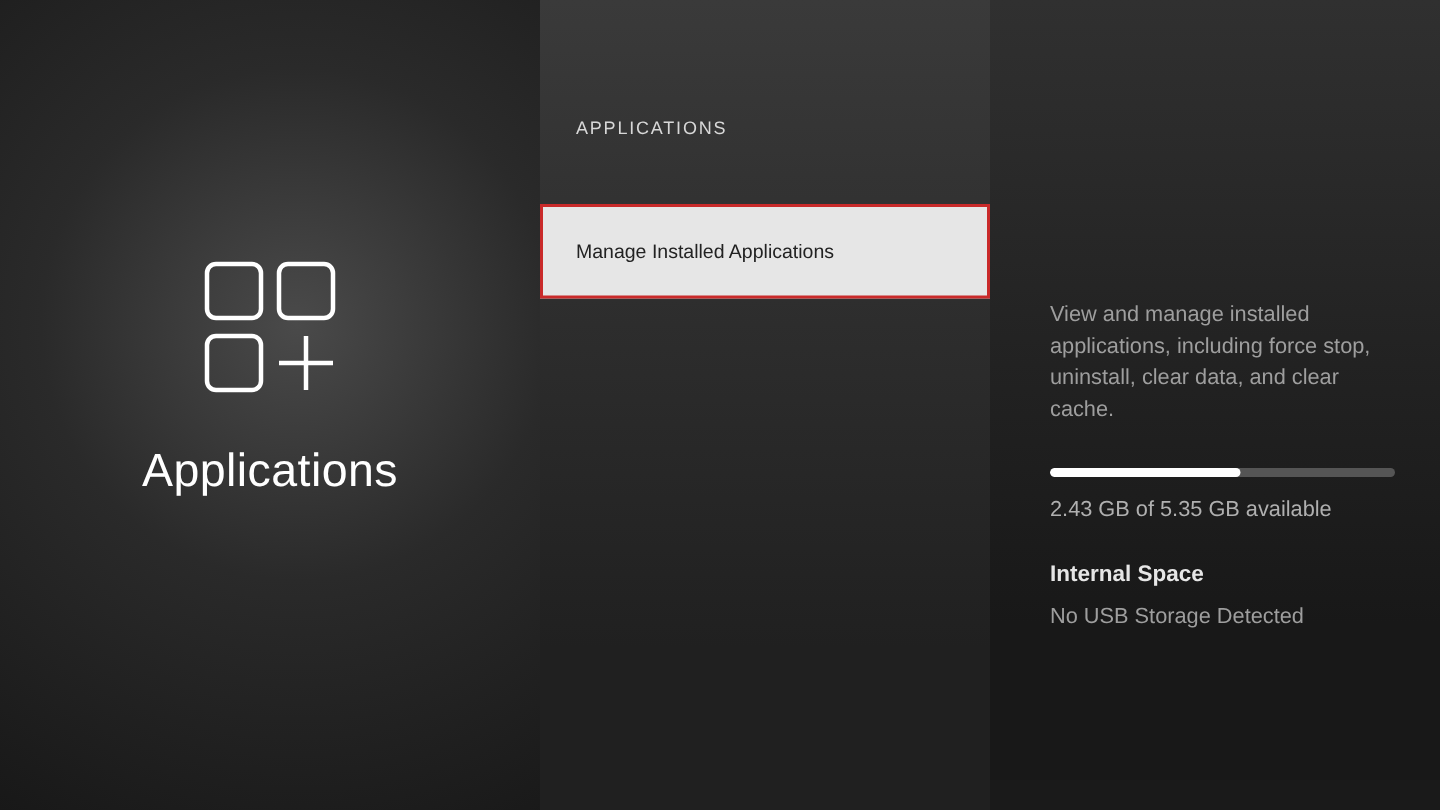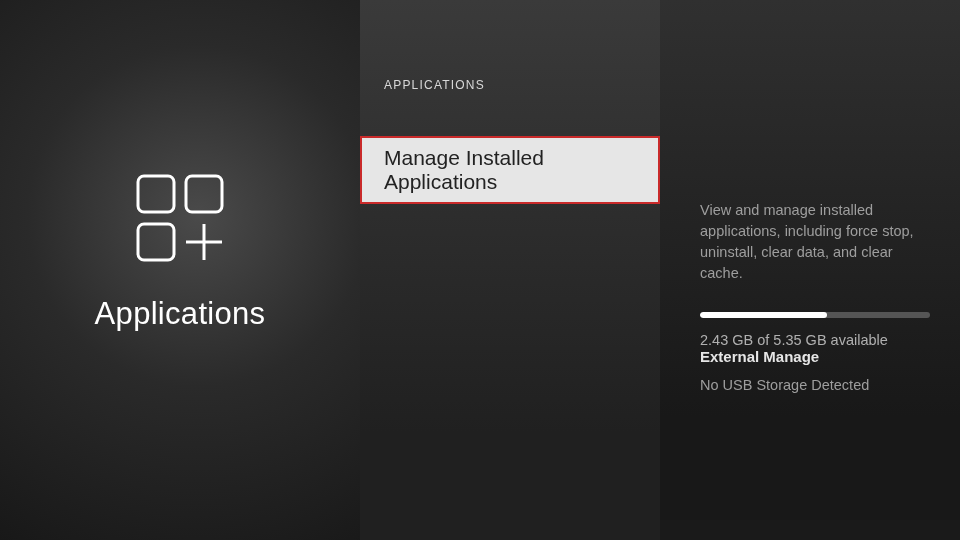--- a/index.html
+++ b/index.html
@@ -52,22 +52,22 @@
     font-size: 16px;
     color: #a8a8a8;
     cursor: pointer;
   }
   .menu-item.selected {
     background: #e6e6e6;
     color: #222222;
     font-weight: 500;
     border: 2px solid #c92a2a;
     margin: 10px 0 0 0;
-    padding: 8px 22px;
-    font-size: 21px;
+    padding: 22px 22px;
+    font-size: 13px;
   }
 
   
   .detail {
     flex: 1;
     height: 520px;
     background: linear-gradient(to bottom, #303030 0%, #181818 80%);
     padding: 200px 30px 0 40px;
     color: #c0c0c0;
   }
@@ -92,20 +92,21 @@
     margin-bottom: 14px;
   }
   .progress-fill {
     height: 100%;
     background: #ffffff;
     border-radius: 3px;
   }
   .storage-text {
     font-size: 14.5px;
     color: #b0b0b0;
+    margin-bottom: 26px;
   }
   .ext-text {
     font-size: 14.5px;
     color: #9e9e9e;
   }
 </style>
 </head>
 <body>
 
 <div class="sidebar">
@@ -127,15 +128,15 @@
 </div>
 
 <div class="detail">
   <div class="detail-desc">View and manage installed applications, including force stop, uninstall, clear data, and clear cache.</div>
 
   <div class="progress-track">
     <div class="progress-fill" style="width:55%"></div>
   </div>
   <div class="storage-text">2.43 GB of 5.35 GB available</div>
 
-  <div class="detail-label">External Manage</div>
+  <div class="detail-label">Internal Space</div>
   <div class="ext-text">No USB Storage Detected</div>
 </div>
 
 </body></html>

